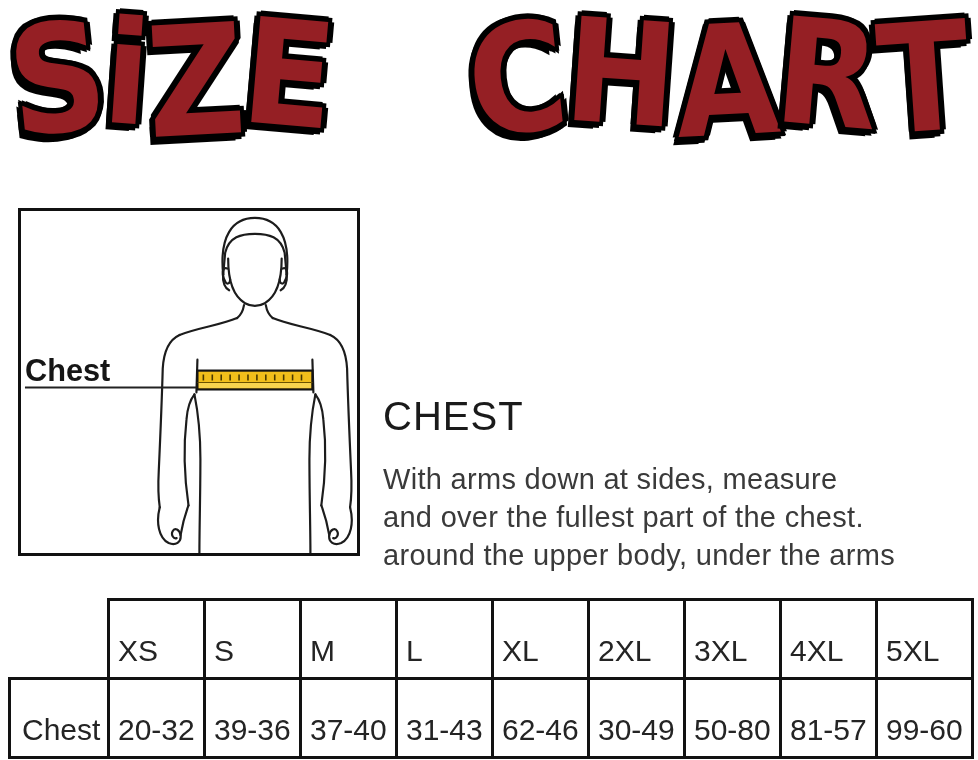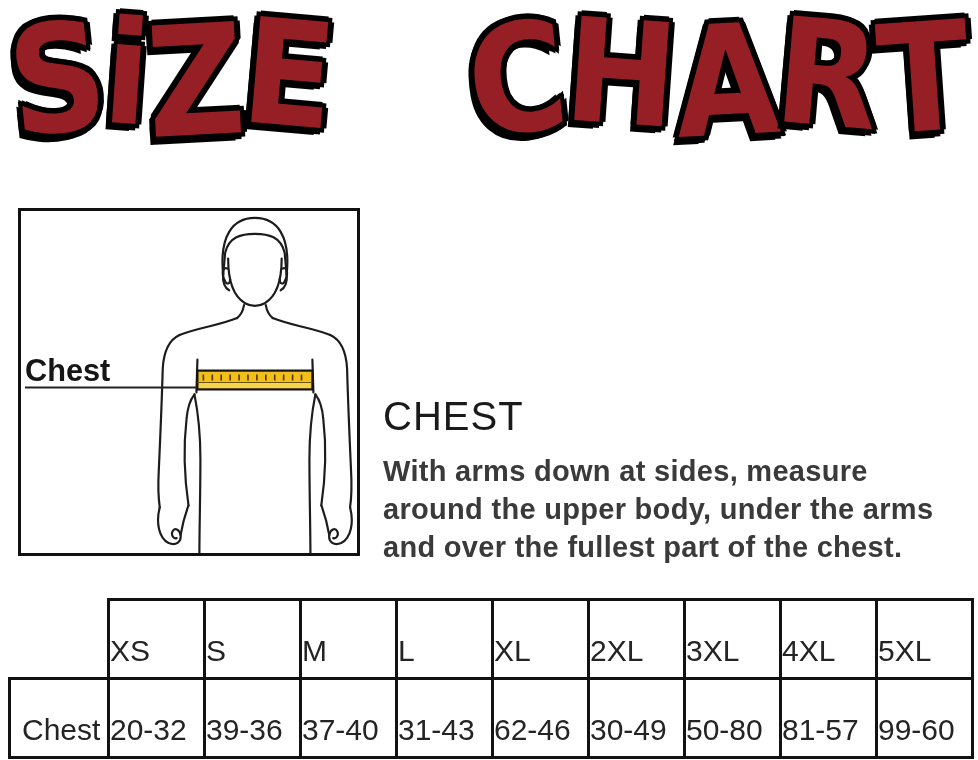--- a/index.html
+++ b/index.html
@@ -66,37 +66,37 @@
   .chest-label-text{
     font-family:"Liberation Sans", sans-serif;
     font-size:31px; font-weight:bold; fill:#161616;
   }
 
   
   .instructions{ position:absolute; left:383px; top:394px; width:592px; }
   .instructions-heading{
     font-size:40px; font-weight:400; color:#1a1a1a; letter-spacing:1px;
   }
-  .instructions-body{ margin-top:13px;font-weight:bold; }
+  .instructions-body{ margin-top:21px; }
   .instructions-line{
     font-size:29px; line-height:38px; color:#3a3a3a;
     white-space:nowrap; letter-spacing:0.3px;
   }
 
   
   .size-table{
     position:absolute; left:8px; top:598px;
     border-collapse:collapse;
     font-size:30px; color:#242424;
   }
   .size-table td{
     border:3px solid #121212;
     width:96px; height:79px;
     vertical-align:bottom; text-align:left;
-    padding:0 0 9px 0;
+    padding:0 0 9px 8px;
     white-space:nowrap;
   }
   .size-table td.blank{ border:none; background:transparent; }
   .size-table td.row-label{ width:99px; padding-left:11px; }
 </style>
 </head>
 <body>
 
 <div class="canvas">
 
@@ -165,22 +165,22 @@
       </g>
 
       <text x="4" y="171" class="chest-label-text">Chest</text>
     </svg>
   </div>
 
   <div class="instructions">
     <h3 class="instructions-heading">CHEST</h3>
     <div class="instructions-body">
       <div class="instructions-line">With arms down at sides, measure</div>
+      <div class="instructions-line">and over the fullest part of the chest.</div>
       <div class="instructions-line">around the upper body, under the arms</div>
-      <div class="instructions-line">and over the fullest part of the chest.</div>
     </div>
   </div>
 
   <table class="size-table">
     <tbody>
         <tr>
           <td class="blank"></td>
           <td>XS</td>
           <td>S</td>
           <td>M</td>

